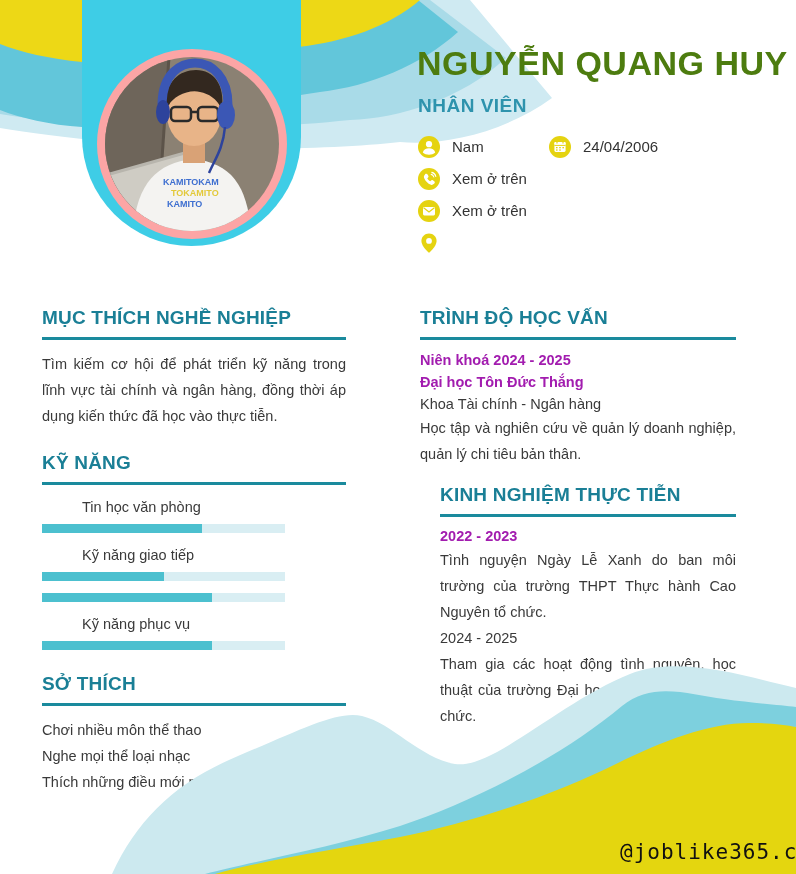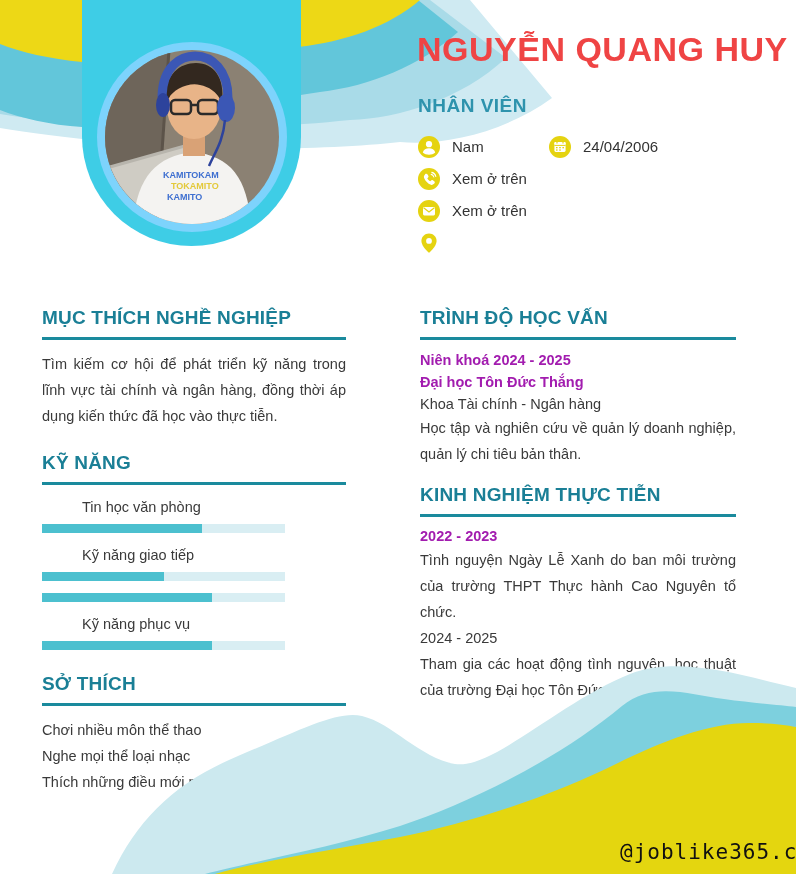--- a/index.html
+++ b/index.html
@@ -15,32 +15,32 @@
   
   .top-decor { left:0; top:0; }
   .bottom-decor { left:0; top:660px; }
 
   
   .photo-block {
     left:82px; top:0; width:219px; height:246px;
     background:#3ecde6; border-radius:0 0 110px 110px;
   }
   .photo-ring {
-    left:97px; top:42px; width:190px; height:190px;
-    background:#7dd3fc; border-radius:50%;
+    left:97px; top:49px; width:190px; height:190px;
+    background:#fca5a5; border-radius:50%;
     display:flex; align-items:center; justify-content:center;
   }
   .photo-clip {
     width:174px; height:174px; border-radius:50%; overflow:hidden;
   }
 
   
   .name {
-    left:417px; top:30px; width:370px;
-    font-size:34px; font-weight:bold; color:#ef4444; letter-spacing:.5px;
+    left:417px; top:44px; width:370px;
+    font-size:34px; font-weight:bold; color:#4d7c0f; letter-spacing:.5px;
     white-space:nowrap;
     text-align:right;
   }
   .job-title {
     left:418px; top:95px;
     font-size:19px; font-weight:bold; color:#2e93ad; letter-spacing:.5px;
   }
   .contact { left:418px; top:136px; width:330px; }
   .contact-row { display:flex; align-items:flex-start; margin-bottom:10px; }
   .contact-row .ic { flex:0 0 22px; height:22px; margin-right:12px; }
@@ -246,21 +246,21 @@
       <h2 class="sec">TRÌNH ĐỘ HỌC VẤN</h2>
       <div class="rule"></div>
       <div style="margin-top:9px;">
         <div class="edu-line bold">Niên khoá 2024 - 2025</div>
         <div class="edu-line bold">Đại học Tôn Đức Thắng</div>
         <div class="edu-line">Khoa Tài chính - Ngân hàng</div>
         <p class="para">Học tập và nghiên cứu về quản lý doanh nghiệp, quản lý chi tiêu bản thân.</p>
       </div>
     </section>
 
-    <section style="margin-top:16px;">
+    <section style="margin-top:16px;margin-left:20px;">
       <h2 class="sec">KINH NGHIỆM THỰC TIỄN</h2>
       <div class="rule"></div>
       <div style="margin-top:8px;">
         <div class="edu-line bold">2022 - 2023</div>
         <p class="para">Tình nguyện Ngày Lễ Xanh do ban môi trường của trường THPT Thực hành Cao Nguyên tổ chức.</p>
         <div class="edu-line" style="line-height:26px;">2024 - 2025</div>
         <p class="para">Tham gia các hoạt động tình nguyện, học thuật của trường Đại học Tôn Đức Thắng tổ chức.</p>
       </div>
     </section>
   </div>

